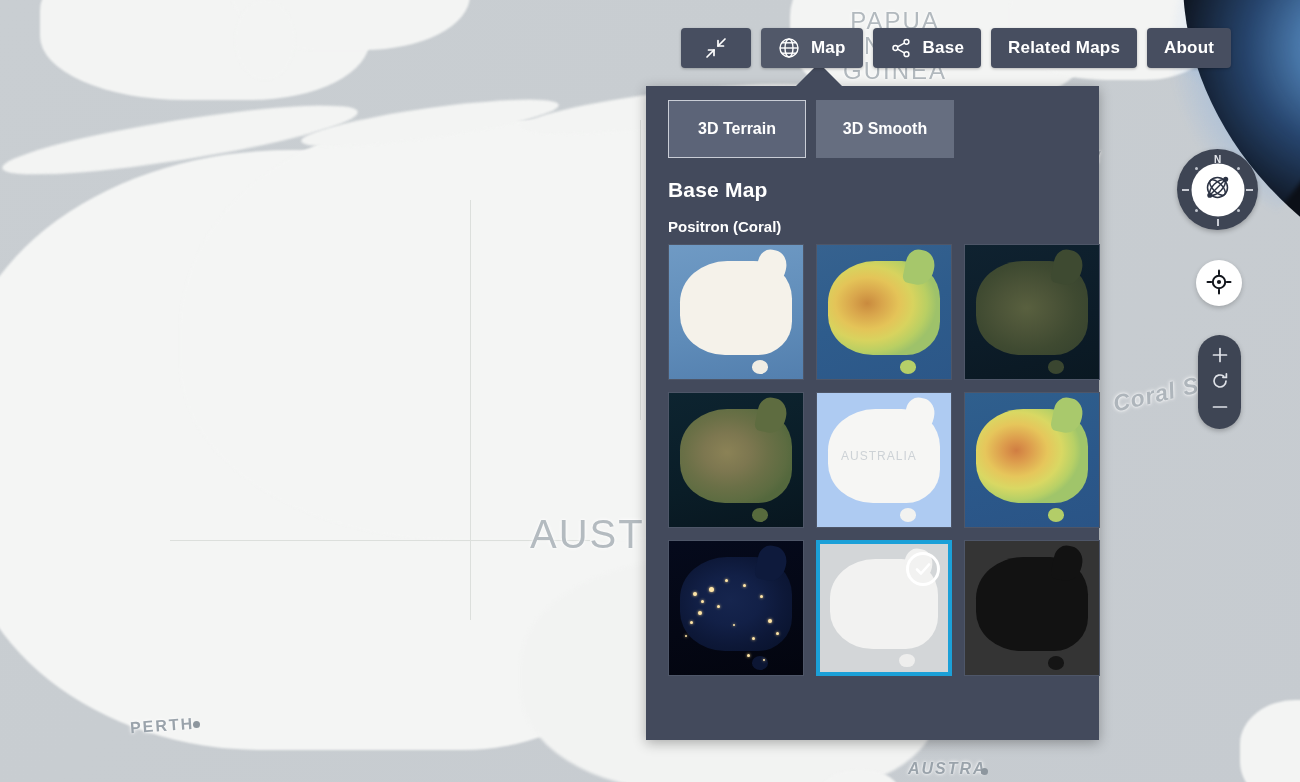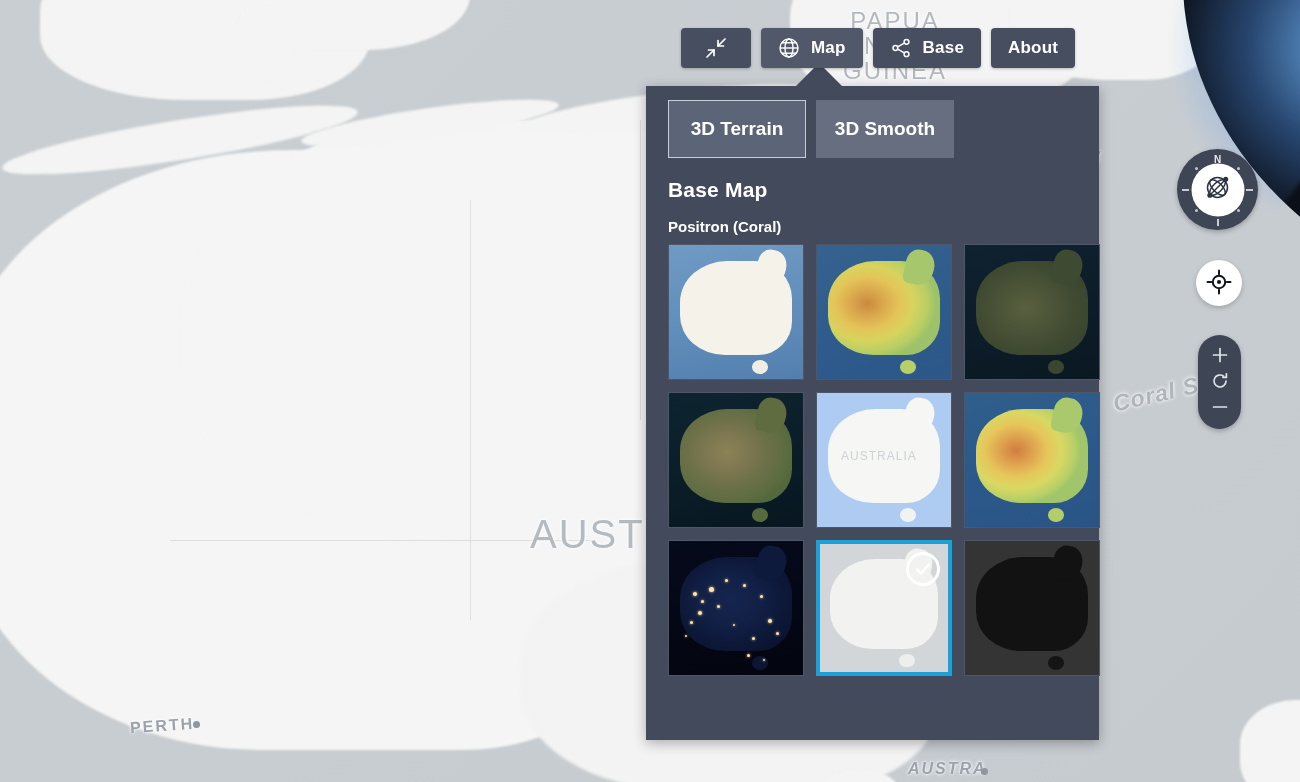--- a/index.html
+++ b/index.html
@@ -152,21 +152,21 @@
 
   .view-row {
     display: flex; gap: 10px;
     margin: 14px 0 0 10px;
   }
   .view-btn {
     width: 138px; height: 58px;
     background: #666e80;
     color: #ffffff;
     border: 1px solid transparent;
-    font-size: 19px;
+    font-size: 16px;
     font-weight: 700;
     font-family: "Liberation Sans", sans-serif;
     cursor: pointer;
     display: flex; align-items: center; justify-content: center;
   }
   .view-btn.selected {
     background: #5c6478;
     border: 1px solid #c9cdd6;
   }
 
@@ -407,20 +407,23 @@
           <circle cx="16.5" cy="4.8" r="2.4"></circle>
           <circle cx="5.4" cy="11" r="2.4"></circle>
           <circle cx="16.5" cy="17.2" r="2.4"></circle>
           <path d="M14.3 6.1 L7.6 9.8"></path>
             <path d="M7.6 12.2 L14.3 15.9"></path>
         </svg>
       </span>
       <span>Base</span>
     </button>
 
+    <button class="tb-btn">
+      <span>Related Maps</span>
+    </button>
 
     <button class="tb-btn">
       <span>About</span>
     </button>
   </div>
 
   <div class="panel-arrow"></div>
   <div class="panel">
 
 

